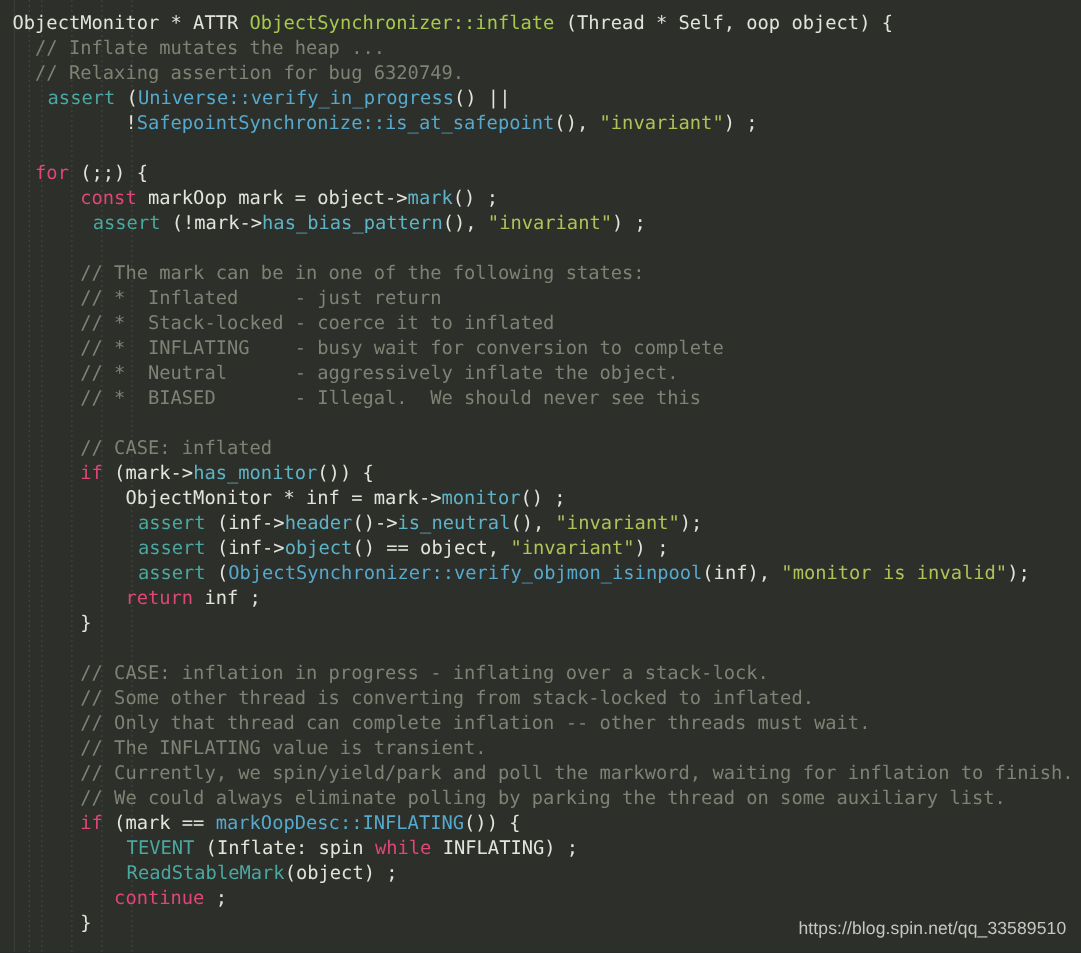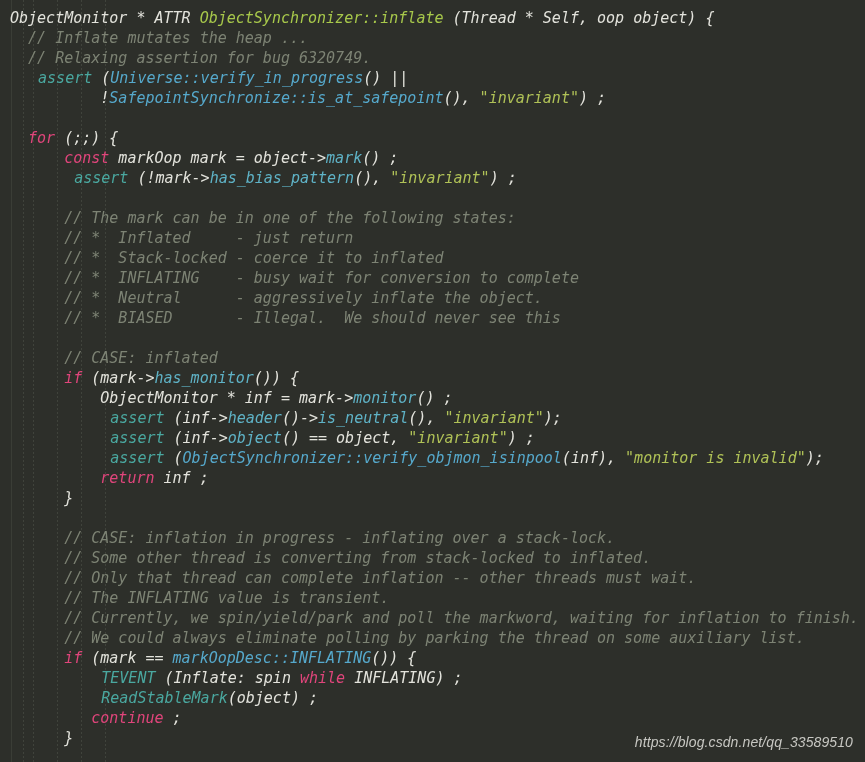--- a/index.html
+++ b/index.html
@@ -75,28 +75,28 @@
     font-family: "Liberation Sans", "DejaVu Sans", sans-serif;
     font-size: 14px;
     color: #c7c7c2;
     letter-spacing: 0.1px;
     white-space: nowrap;
   }
 </style>
 </head>
 <body>
 
-<div id="editor" style="background: rgb(45, 47, 42); font-size: 15px; line-height: 20px; font-style: italic;">
+<div id="editor" style="background: rgb(45, 47, 42); font-size: 15px; line-height: 20px;">
 
   <div class="guides">
       <div class="guide solid" style="left: 11px;"></div>
       <div class="guide" style="left: 23px;"></div>
       <div class="guide" style="left: 33px;"></div>
       <div class="guide" style="left: 57px;"></div>
       <div class="guide" style="left: 81px;"></div>
       <div class="guide" style="left: 105px;"></div>
     </div>
 
   <pre id="code"><span class="ln"><span class="t-plain" style="color: rgb(227, 227, 220);">ObjectMonitor * ATTR </span><span class="t-fn" style="color: rgb(168, 201, 75);">ObjectSynchronizer::inflate</span><span class="t-plain" style="color: rgb(227, 227, 220);"> (Thread * Self, oop object) {</span></span><span class="ln"><span class="t-comment" style="color: rgb(125, 131, 116);">  // Inflate mutates the heap ...</span></span><span class="ln"><span class="t-comment" style="color: rgb(125, 131, 116);">  // Relaxing assertion for bug 6320749.</span></span><span class="ln"><span class="t-plain" style="color: rgb(227, 227, 220);">  </span><span class="t-assert" style="color: rgb(74, 168, 160);">assert</span><span class="t-plain" style="color: rgb(227, 227, 220);"> (</span><span class="t-scope" style="color: rgb(86, 169, 204);">Universe::verify_in_progress</span><span class="t-plain" style="color: rgb(227, 227, 220);">() ||</span></span><span class="ln"><span class="t-plain" style="color: rgb(227, 227, 220);">          !</span><span class="t-scope" style="color: rgb(86, 169, 204);">SafepointSynchronize::is_at_safepoint</span><span class="t-plain" style="color: rgb(227, 227, 220);">(), </span><span class="t-str" style="color: rgb(176, 194, 87);">"invariant"</span><span class="t-plain" style="color: rgb(227, 227, 220);">) ;</span></span><span class="ln">&nbsp;</span><span class="ln"><span class="t-plain" style="color: rgb(227, 227, 220);">  </span><span class="t-kw" style="color: rgb(224, 69, 123);">for</span><span class="t-plain" style="color: rgb(227, 227, 220);"> (;;) {</span></span><span class="ln"><span class="t-plain" style="color: rgb(227, 227, 220);">      </span><span class="t-kw" style="color: rgb(224, 69, 123);">const</span><span class="t-plain" style="color: rgb(227, 227, 220);"> markOop mark = object-&gt;</span><span class="t-call" style="color: rgb(95, 179, 199);">mark</span><span class="t-plain" style="color: rgb(227, 227, 220);">() ;</span></span><span class="ln"><span class="t-plain" style="color: rgb(227, 227, 220);">      </span><span class="t-assert" style="color: rgb(74, 168, 160);">assert</span><span class="t-plain" style="color: rgb(227, 227, 220);"> (!mark-&gt;</span><span class="t-call" style="color: rgb(95, 179, 199);">has_bias_pattern</span><span class="t-plain" style="color: rgb(227, 227, 220);">(), </span><span class="t-str" style="color: rgb(176, 194, 87);">"invariant"</span><span class="t-plain" style="color: rgb(227, 227, 220);">) ;</span></span><span class="ln">&nbsp;</span><span class="ln"><span class="t-comment" style="color: rgb(125, 131, 116);">      // The mark can be in one of the following states:</span></span><span class="ln"><span class="t-comment" style="color: rgb(125, 131, 116);">      // *  Inflated     - just return</span></span><span class="ln"><span class="t-comment" style="color: rgb(125, 131, 116);">      // *  Stack-locked - coerce it to inflated</span></span><span class="ln"><span class="t-comment" style="color: rgb(125, 131, 116);">      // *  INFLATING    - busy wait for conversion to complete</span></span><span class="ln"><span class="t-comment" style="color: rgb(125, 131, 116);">      // *  Neutral      - aggressively inflate the object.</span></span><span class="ln"><span class="t-comment" style="color: rgb(125, 131, 116);">      // *  BIASED       - Illegal.  We should never see this</span></span><span class="ln">&nbsp;</span><span class="ln"><span class="t-comment" style="color: rgb(125, 131, 116);">      // CASE: inflated</span></span><span class="ln"><span class="t-plain" style="color: rgb(227, 227, 220);">      </span><span class="t-kw" style="color: rgb(224, 69, 123);">if</span><span class="t-plain" style="color: rgb(227, 227, 220);"> (mark-&gt;</span><span class="t-call" style="color: rgb(95, 179, 199);">has_monitor</span><span class="t-plain" style="color: rgb(227, 227, 220);">()) {</span></span><span class="ln"><span class="t-plain" style="color: rgb(227, 227, 220);">          ObjectMonitor * inf = mark-&gt;</span><span class="t-call" style="color: rgb(95, 179, 199);">monitor</span><span class="t-plain" style="color: rgb(227, 227, 220);">() ;</span></span><span class="ln"><span class="t-plain" style="color: rgb(227, 227, 220);">          </span><span class="t-assert" style="color: rgb(74, 168, 160);">assert</span><span class="t-plain" style="color: rgb(227, 227, 220);"> (inf-&gt;</span><span class="t-call" style="color: rgb(95, 179, 199);">header</span><span class="t-plain" style="color: rgb(227, 227, 220);">()-&gt;</span><span class="t-call" style="color: rgb(95, 179, 199);">is_neutral</span><span class="t-plain" style="color: rgb(227, 227, 220);">(), </span><span class="t-str" style="color: rgb(176, 194, 87);">"invariant"</span><span class="t-plain" style="color: rgb(227, 227, 220);">);</span></span><span class="ln"><span class="t-plain" style="color: rgb(227, 227, 220);">          </span><span class="t-assert" style="color: rgb(74, 168, 160);">assert</span><span class="t-plain" style="color: rgb(227, 227, 220);"> (inf-&gt;</span><span class="t-call" style="color: rgb(95, 179, 199);">object</span><span class="t-plain" style="color: rgb(227, 227, 220);">() == object, </span><span class="t-str" style="color: rgb(176, 194, 87);">"invariant"</span><span class="t-plain" style="color: rgb(227, 227, 220);">) ;</span></span><span class="ln"><span class="t-plain" style="color: rgb(227, 227, 220);">          </span><span class="t-assert" style="color: rgb(74, 168, 160);">assert</span><span class="t-plain" style="color: rgb(227, 227, 220);"> (</span><span class="t-scope" style="color: rgb(86, 169, 204);">ObjectSynchronizer::verify_objmon_isinpool</span><span class="t-plain" style="color: rgb(227, 227, 220);">(inf), </span><span class="t-str" style="color: rgb(176, 194, 87);">"monitor is invalid"</span><span class="t-plain" style="color: rgb(227, 227, 220);">);</span></span><span class="ln"><span class="t-plain" style="color: rgb(227, 227, 220);">          </span><span class="t-kw" style="color: rgb(224, 69, 123);">return</span><span class="t-plain" style="color: rgb(227, 227, 220);"> inf ;</span></span><span class="ln"><span class="t-plain" style="color: rgb(227, 227, 220);">      }</span></span><span class="ln">&nbsp;</span><span class="ln"><span class="t-comment" style="color: rgb(125, 131, 116);">      // CASE: inflation in progress - inflating over a stack-lock.</span></span><span class="ln"><span class="t-comment" style="color: rgb(125, 131, 116);">      // Some other thread is converting from stack-locked to inflated.</span></span><span class="ln"><span class="t-comment" style="color: rgb(125, 131, 116);">      // Only that thread can complete inflation -- other threads must wait.</span></span><span class="ln"><span class="t-comment" style="color: rgb(125, 131, 116);">      // The INFLATING value is transient.</span></span><span class="ln"><span class="t-comment" style="color: rgb(125, 131, 116);">      // Currently, we spin/yield/park and poll the markword, waiting for inflation to finish.</span></span><span class="ln"><span class="t-comment" style="color: rgb(125, 131, 116);">      // We could always eliminate polling by parking the thread on some auxiliary list.</span></span><span class="ln"><span class="t-plain" style="color: rgb(227, 227, 220);">      </span><span class="t-kw" style="color: rgb(224, 69, 123);">if</span><span class="t-plain" style="color: rgb(227, 227, 220);"> (mark == </span><span class="t-scope" style="color: rgb(86, 169, 204);">markOopDesc::INFLATING</span><span class="t-plain" style="color: rgb(227, 227, 220);">()) {</span></span><span class="ln"><span class="t-plain" style="color: rgb(227, 227, 220);">         </span><span class="t-assert" style="color: rgb(74, 168, 160);">TEVENT</span><span class="t-plain" style="color: rgb(227, 227, 220);"> (Inflate: spin </span><span class="t-kw" style="color: rgb(224, 69, 123);">while</span><span class="t-plain" style="color: rgb(227, 227, 220);"> INFLATING) ;</span></span><span class="ln"><span class="t-plain" style="color: rgb(227, 227, 220);">         </span><span class="t-assert" style="color: rgb(74, 168, 160);">ReadStableMark</span><span class="t-plain" style="color: rgb(227, 227, 220);">(object) ;</span></span><span class="ln"><span class="t-plain" style="color: rgb(227, 227, 220);">         </span><span class="t-kw" style="color: rgb(224, 69, 123);">continue</span><span class="t-plain" style="color: rgb(227, 227, 220);"> ;</span></span><span class="ln"><span class="t-plain" style="color: rgb(227, 227, 220);">      }</span></span></pre>
 
-  <div id="watermark" style="color: rgb(199, 199, 194);">https://blog.csdn.net/qq_33589510</div>
+  <div id="watermark" style="color: rgb(199, 199, 194);">https://blog.spin.net/qq_33589510</div>
 
 </div>
 
 </body></html>

